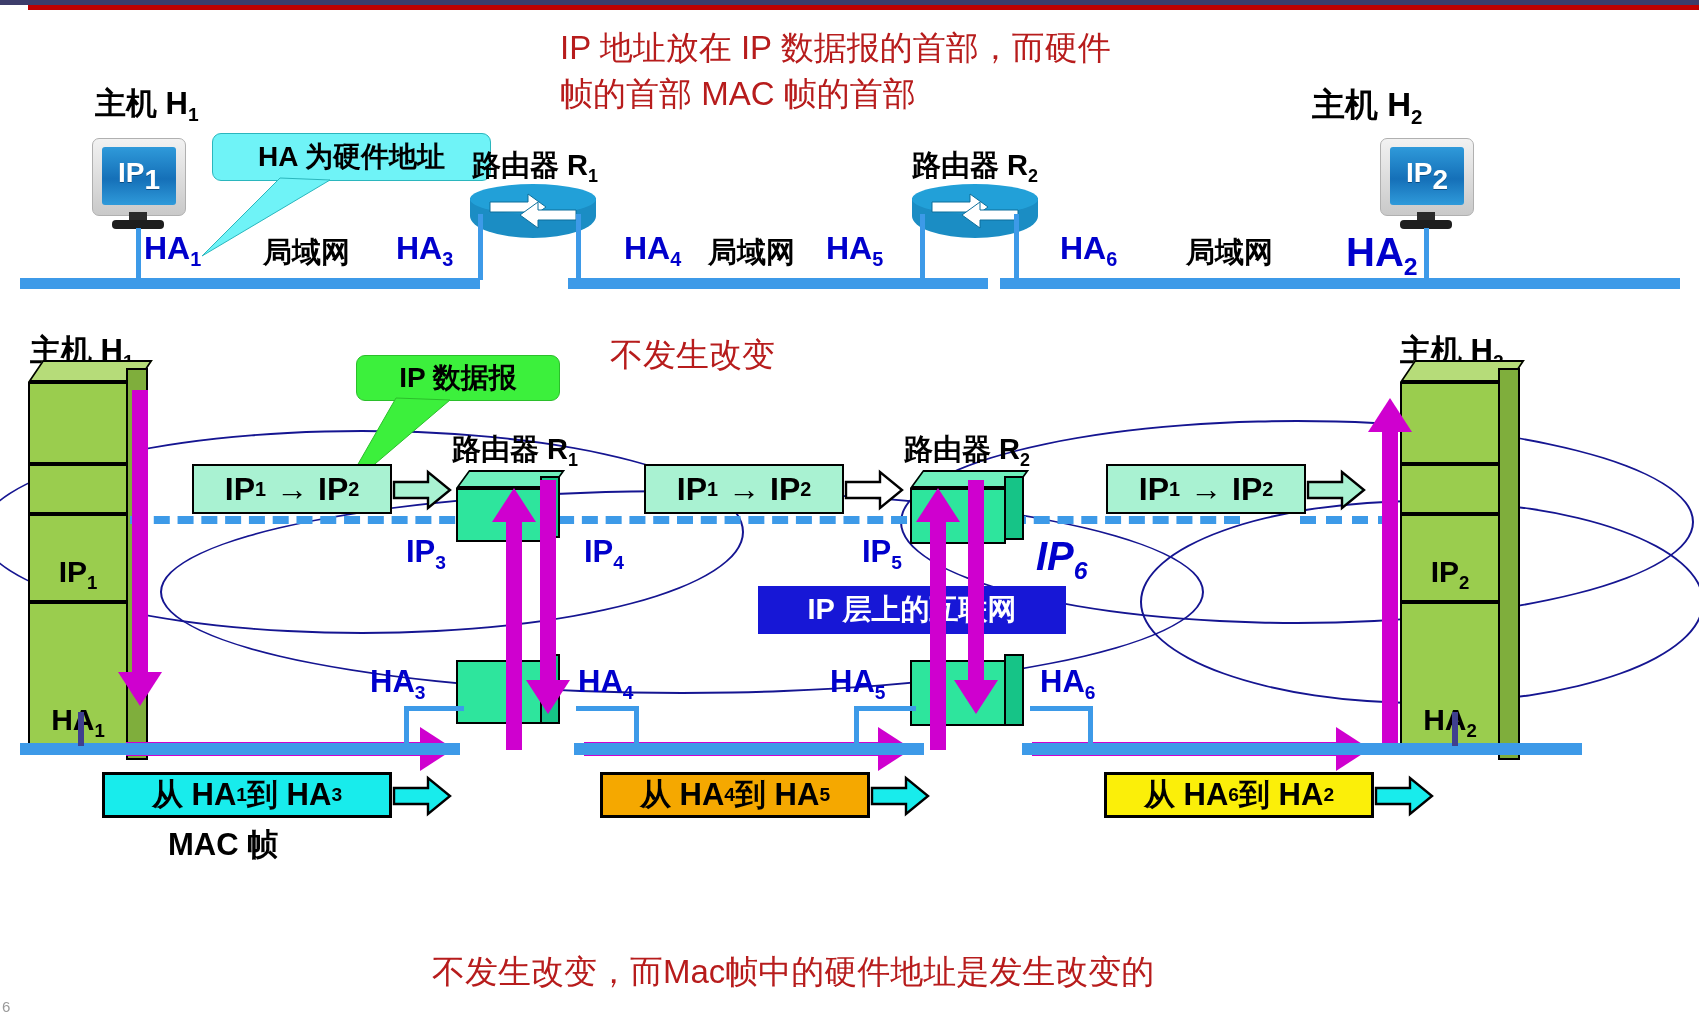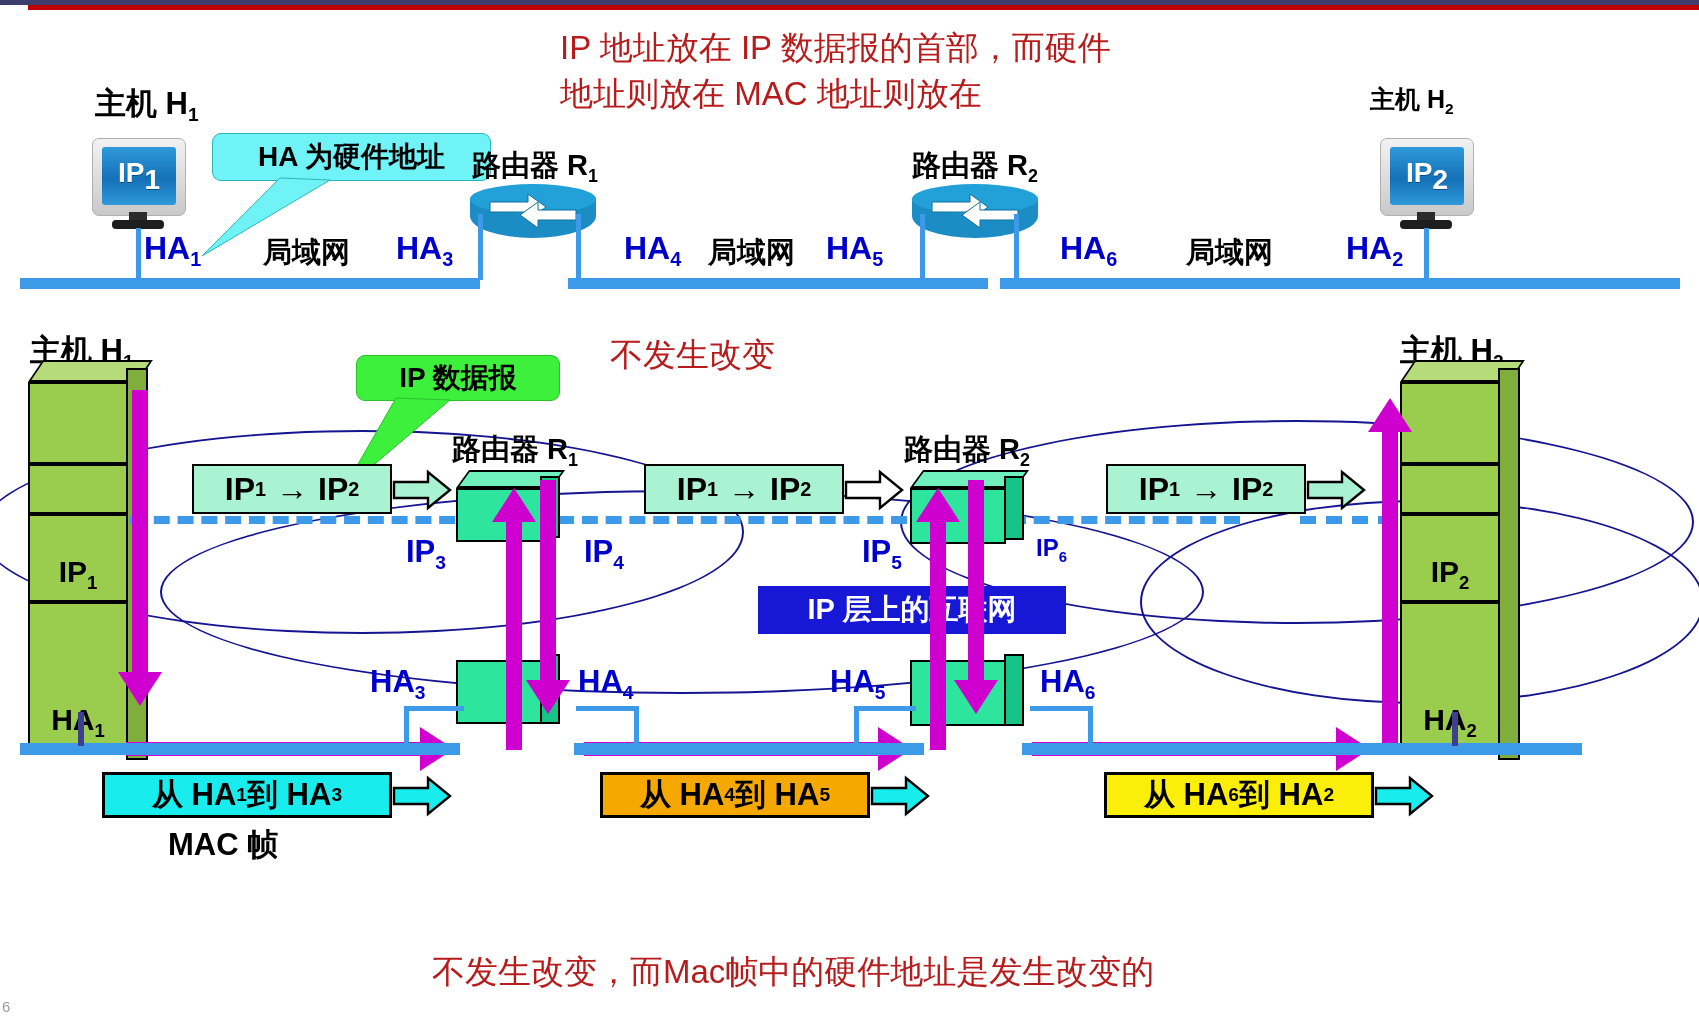--- a/index.html
+++ b/index.html
@@ -84,21 +84,21 @@
 </style>
 </head>
 <body>
 
 <div id="stage">
 
   <div class="topbar-dark"></div>
   <div class="topbar-red"></div>
 
   <div class="abs red-note" style="left:560px;top:26px;text-align:center;">IP 地址放在 IP 数据报的首部，而硬件</div>
-  <div class="abs red-note" style="left:560px;top:72px;">地址则放在 MAC 地址则放在</div>
+  <div class="abs red-note" style="left:560px;top:72px;">帧的首部 MAC 帧的首部</div>
 
   <div class="abs cn-bold" style="left:95px;top:83px;font-size:31px;">
     <span>主机 H</span><span class="sub">1</span>
   </div>
 
   <div class="monitor" style="left:92px;top:138px;">
     <div class="mon-bezel">
       <div class="mon-screen">
         <span><span>IP</span><span class="sub">1</span></span>
       </div>
@@ -131,21 +131,21 @@
   </div>
   <div class="cyl" style="left:912px;top:184px;">
     <div class="cyl-body"></div>
     <div class="cyl-top"></div>
     <svg width="98" height="46" viewBox="0 0 98 46">
       <path d="M6 14 L44 14 L44 6 L62 19 L44 32 L44 24 L6 24 Z" fill="#fff" stroke="#0d6f9b" stroke-width="1"></path>
       <path d="M92 32 L54 32 L54 40 L36 27 L54 14 L54 22 L92 22 Z" fill="#fff" stroke="#0d6f9b" stroke-width="1"></path>
     </svg>
   </div>
 
-  <div class="abs cn-bold" style="left:1370px;top:83px;font-size:25px;">
+  <div class="abs cn-bold" style="left:1312px;top:83px;font-size:33px;">
     <span>主机 H</span><span class="sub">2</span>
   </div>
   <div class="monitor" style="left:1380px;top:138px;">
     <div class="mon-bezel">
       <div class="mon-screen">
         <span><span>IP</span><span class="sub">2</span></span>
       </div>
     </div>
     <div class="mon-neck"></div>
     <div class="mon-base"></div>
@@ -173,21 +173,21 @@
     <span>HA</span><span class="sub">4</span>
   </div>
   <div class="abs cn-bold" style="left:708px;top:233px;font-size:29px;">局域网</div>
   <div class="abs blue-lbl" style="left:826px;top:230px;font-size:32px;">
     <span>HA</span><span class="sub">5</span>
   </div>
   <div class="abs blue-lbl" style="left:1060px;top:230px;font-size:32px;">
     <span>HA</span><span class="sub">6</span>
   </div>
   <div class="abs cn-bold" style="left:1186px;top:233px;font-size:29px;">局域网</div>
-  <div class="abs blue-lbl" style="left:1346px;top:230px;font-size:32px;">
+  <div class="abs blue-lbl" style="left:1346px;top:230px;font-size:40px;">
     <span>HA</span><span class="sub">2</span>
   </div>
 
   <div class="abs red-note" style="left:610px;top:333px;">不发生改变</div>
 
   <div class="ellipse" style="left:-20px;top:430px;width:760px;height:200px;"></div>
   <div class="ellipse" style="left:160px;top:490px;width:1040px;height:200px;"></div>
   <div class="ellipse" style="left:900px;top:420px;width:790px;height:200px;"></div>
   <div class="ellipse" style="left:1140px;top:500px;width:560px;height:200px;"></div>
 
@@ -274,21 +274,21 @@
     <div class="cube-face" style="left:0;top:18px;width:96px;height:56px;"></div>
   </div>
   <div class="abs" style="left:910px;top:654px;width:130px;height:82px;">
     <div class="cube-side" style="left:94px;top:0;width:20px;height:72px;"></div>
     <div class="cube-face" style="left:0;top:6px;width:96px;height:66px;"></div>
   </div>
 
   <div class="abs blue-lbl" style="left:862px;top:534px;font-size:31px;">
     <span>IP</span><span class="sub">5</span>
   </div>
-  <div class="abs blue-lbl" style="left:1036px;top:534px;font-size:24px;">
+  <div class="abs blue-lbl" style="left:1036px;top:534px;font-size:40px;font-style:italic;">
     <span>IP</span><span class="sub">6</span>
   </div>
   <div class="abs blue-lbl" style="left:830px;top:664px;font-size:31px;">
     <span>HA</span><span class="sub">5</span>
   </div>
   <div class="abs blue-lbl" style="left:1040px;top:664px;font-size:31px;">
     <span>HA</span><span class="sub">6</span>
   </div>
 
   <div class="ipbox" style="left:1106px;top:464px;width:200px;height:50px;">

